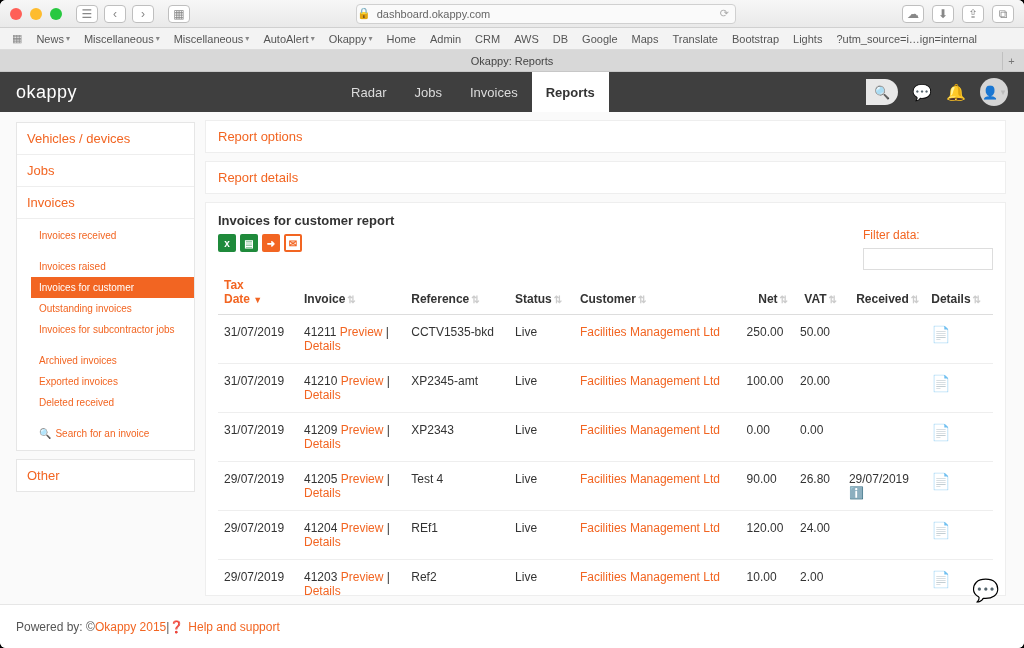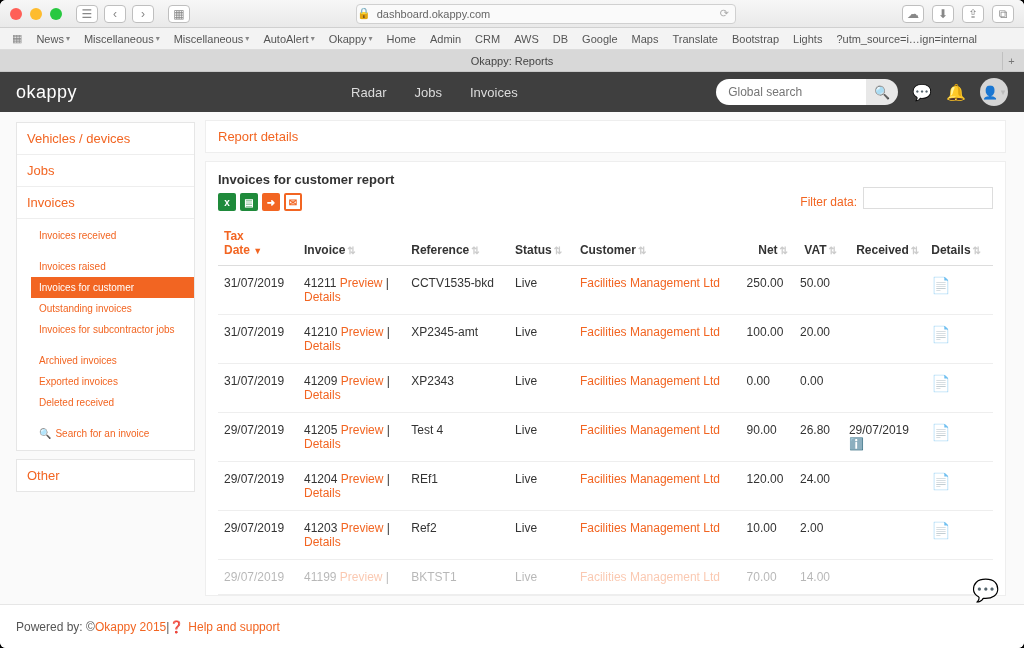--- a/index.html
+++ b/index.html
@@ -44,21 +44,21 @@
   .side-other{margin-top:8px;background:#fff;border:1px solid #e6e6e6;padding:8px 10px;color:#f26522;font-size:13px;}
   
   .content{flex:1;padding:8px 18px 0 10px;overflow:hidden;display:flex;flex-direction:column;}
   .card{background:#fff;border:1px solid #eee;margin-bottom:8px;}
   .card-slim{padding:8px 12px;color:#f26522;font-size:13px;}
   .card-main{padding:10px 12px;flex:1;overflow:auto;}
   .report-title{font-weight:bold;color:#333;font-size:13px;margin-bottom:6px;}
   .export-icons{display:flex;gap:4px;align-items:center;margin-bottom:10px;}
   .exp{width:18px;height:18px;border-radius:2px;display:flex;align-items:center;justify-content:center;color:#fff;font-size:10px;font-weight:bold;}
   .exp.xls{background:#1f8a3b;} .exp.csv{background:#1f8a3b;} .exp.dl{background:#f26522;} .exp.mail{background:#fff;border:2px solid #f26522;color:#f26522;}
-  .filter{float:right;margin-top:-34px;display:flex;align-items:flex-end;gap:6px;color:#f26522;font-size:12px;}
+  .filter{float:right;margin-top:-34px;display:flex;align-items:flex-start;gap:6px;color:#f26522;font-size:12px;flex-direction:column;}
   .filter input{height:22px;width:130px;border:1px solid #ddd;padding:0 6px;}
   table{width:100%;border-collapse:collapse;font-size:12px;}
   thead th{text-align:left;padding:8px 6px;border-bottom:1px solid #ddd;font-weight:bold;color:#333;vertical-align:bottom;}
   thead th.sortable{cursor:pointer;}
   thead th .sort{color:#ccc;font-size:10px;margin-left:2px;}
   thead th.taxdate{color:#f26522;width:80px;}
   tbody td{padding:10px 6px;border-bottom:1px solid #eee;vertical-align:top;}
   .lnk{color:#f26522;cursor:pointer;}
   .num{}
   .doc-icon{font-size:16px;color:#333;}
@@ -123,24 +123,24 @@
     <span>Okappy: Reports</span>
     <div class="tab-plus">+</div>
   </div>
 
   <div class="app-header">
     <div class="logo">okappy</div>
     <div class="main-nav" id="main-nav">
         <div class="nav-item">Radar</div>
         <div class="nav-item">Jobs</div>
         <div class="nav-item">Invoices</div>
+        <div class="nav-item active">Reports</div>
       </div>
     <div class="search-wrap">
       <div class="global-search">
-        <input placeholder="Global search" style="">
         <div class="sbtn">🔍</div>
       </div>
       <span class="hdr-icon">💬</span>
       <span class="hdr-icon">🔔</span>
       <div class="avatar">👤<span style="font-size:9px;color:#bbb;margin-left:2px">▾</span></div>
     </div>
   </div>
 
   <div class="body">
     <div class="sidebar">
@@ -160,20 +160,21 @@
             <a class="side-link">Exported invoices</a>
             <a class="side-link">Deleted received</a>
             <div style="height: 10px;"></div>
             <a class="side-link"><span style="color:#333;margin-right:4px">🔍</span>Search for an invoice</a>
           </div>
         </div>
       <div class="side-other">Other</div>
     </div>
 
     <div class="content">
+      <div class="card card-slim">Report options</div>
       <div class="card card-slim">Report details</div>
       <div class="card card-main">
         <div class="report-title">Invoices for customer report</div>
         <div class="export-icons">
           <div class="exp xls">x</div>
           <div class="exp csv">▤</div>
           <div class="exp dl">➜</div>
           <div class="exp mail">✉</div>
         </div>
         <div class="filter">

